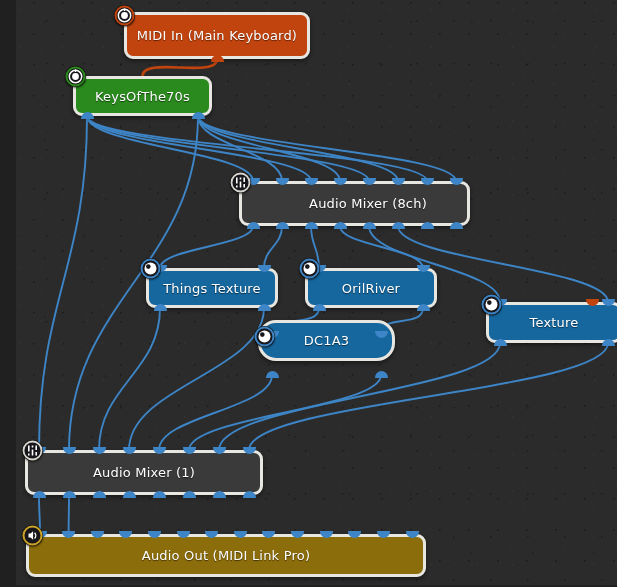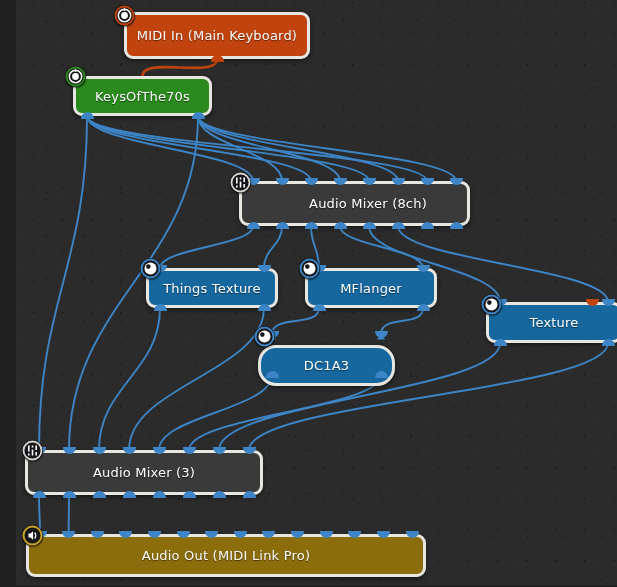--- a/index.html
+++ b/index.html
@@ -250,42 +250,42 @@
       <div class="port" style="left: 241.5px; top: 265px;">
         <div class="cap"></div>
       </div>
       <div class="port out" style="left: 137.5px; top: 304px;">
         <div class="cap"></div>
       </div>
       <div class="port out" style="left: 241.5px; top: 304px;">
         <div class="cap"></div>
       </div>
       <div class="node" style="left: 289px; top: 268px; width: 132px; height: 40px; background: rgb(21, 103, 158);">
-        <span class="node-label">MFlanger</span>
+        <span class="node-label">OrilRiver</span>
       </div>
       <div class="badge" style="left: 283px; top: 258px;">
         <svg width="21" height="21" viewBox="0 0 21 21">
           <circle cx="10.5" cy="10.5" r="9" fill="#17161a" stroke="#3d85c6" stroke-width="2"></circle>
           <circle cx="10.5" cy="10.5" r="6" fill="#ffffff"></circle>
           <circle cx="8.3" cy="8.6" r="2.3" fill="#17161a"></circle>
         </svg>
       </div>
       <div class="port" style="left: 296.5px; top: 265px;">
         <div class="cap"></div>
       </div>
       <div class="port" style="left: 400.5px; top: 265px;">
         <div class="cap"></div>
       </div>
       <div class="port out" style="left: 296.5px; top: 304px;">
         <div class="cap"></div>
       </div>
       <div class="port out" style="left: 400.5px; top: 304px;">
         <div class="cap"></div>
       </div>
-      <div class="node" style="left: 242px; top: 345px; width: 137px; height: 41px; background: rgb(21, 103, 158); border-radius: 18px;">
+      <div class="node" style="left: 242px; top: 320px; width: 137px; height: 41px; background: rgb(21, 103, 158); border-radius: 18px;">
         <span class="node-label">DC1A3</span>
       </div>
       <div class="badge" style="left: 238px; top: 326px;">
         <svg width="21" height="21" viewBox="0 0 21 21">
           <circle cx="10.5" cy="10.5" r="9" fill="#17161a" stroke="#3d85c6" stroke-width="2"></circle>
           <circle cx="10.5" cy="10.5" r="6" fill="#ffffff"></circle>
           <circle cx="8.3" cy="8.6" r="2.3" fill="#17161a"></circle>
         </svg>
       </div>
       <div class="port" style="left: 249.5px; top: 331px;">
@@ -319,21 +319,21 @@
       <div class="port midi" style="left: 570px; top: 299px;">
         <div class="cap"></div>
       </div>
       <div class="port out" style="left: 477.5px; top: 339px;">
         <div class="cap"></div>
       </div>
       <div class="port out" style="left: 585.5px; top: 339px;">
         <div class="cap"></div>
       </div>
       <div class="node" style="left: 9px; top: 450px; width: 238px; height: 45px; background: rgb(58, 58, 58);">
-        <span class="node-label">Audio Mixer (3)</span>
+        <span class="node-label">Audio Mixer (1)</span>
       </div>
       <div class="badge" style="left: 6px; top: 440px;">
         <svg width="21" height="21" viewBox="0 0 21 21">
           <circle cx="10.5" cy="10.5" r="9" fill="#17161a" stroke="#d8d6d0" stroke-width="1.8"></circle>
           <rect x="6" y="5.5" width="1.6" height="10" fill="#ffffff"></rect>
           <rect x="9.7" y="5.5" width="1.6" height="10" fill="#ffffff"></rect>
           <rect x="13.4" y="5.5" width="1.6" height="10" fill="#ffffff"></rect>
           <rect x="5" y="11.5" width="3.6" height="2" fill="#17161a"></rect>
           <rect x="8.7" y="7.5" width="3.6" height="2" fill="#17161a"></rect>
           <rect x="12.4" y="10" width="3.6" height="2" fill="#17161a"></rect>

